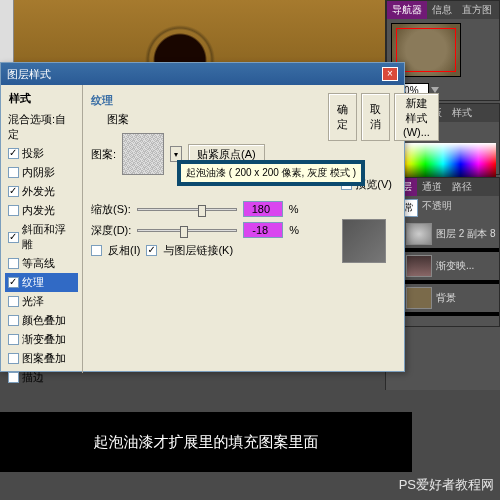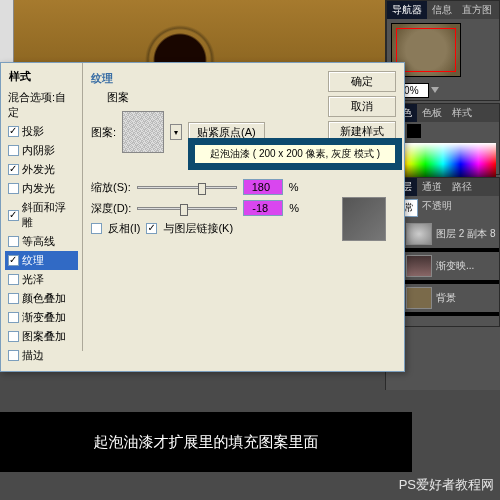--- a/index.html
+++ b/index.html
@@ -17,33 +17,33 @@
 .style-item{padding:2px 3px;display:flex;align-items:center;gap:3px;cursor:default}
 .style-item.sel{background:#316ac5;color:#fff}
 .chk{width:11px;height:11px;border:1px solid #7b9ebd;background:#fff;display:inline-block;position:relative}
 .chk.on::after{content:"✓";position:absolute;left:0;top:-2px;font-size:10px;color:#000}
 .main-panel{flex:1;padding:8px;position:relative}
 .section-title{color:#3a6ea5;font-weight:bold;margin-bottom:4px}
 .sub-title{margin:4px 0 6px 16px}
 .row{display:flex;align-items:center;gap:6px;margin:5px 0}
 .pattern-swatch{width:42px;height:42px;border:1px solid #888;background:repeating-conic-gradient(#bbb 0 15deg,#ddd 15deg 30deg);background-size:8px 8px}
 .btn{background:#ece9d8;border:1px solid #aca899;padding:2px 8px;box-shadow:1px 1px 0 #fff inset}
-.tooltip{position:absolute;left:105px;top:75px;background:#ffffe1;border:7px solid #0c4a6e;padding:2px 15px;font-size:10px;z-index:5}
+.tooltip{position:absolute;left:94px;top:75px;background:#ffffe1;border:4px solid #0c4a6e;padding:2px 5px;font-size:10px;z-index:5}
 .slider{width:100px;height:3px;background:#ddd;border:1px solid #888;position:relative;display:inline-block}
 .slider-thumb{position:absolute;top:-4px;width:8px;height:12px;background:#ece9d8;border:1px solid #666}
 .num-input{width:40px;border:1px solid #7b9ebd;padding:1px 8px;background:#d946ef}
-.right-btns{position:absolute;right:8px;top:8px;display:flex;flex-direction:column;gap:4px;width:68px}
+.right-btns{position:absolute;right:8px;top:8px;display:flex;flex-direction:row;gap:4px;width:68px}
 .right-btns .btn{text-align:center}
 .preview-chk{position:absolute;right:12px;top:92px;display:flex;align-items:center;gap:3px}
 .preview-sw{position:absolute;right:18px;bottom:110px;width:44px;height:44px;border:1px solid #888;background:linear-gradient(135deg,#555,#777)}
 .panels{position:absolute;right:0;top:0;width:115px;height:390px;background:#535353;border-left:1px solid #2a2a2a}
 .panel{background:#535353;border:1px solid #2a2a2a;margin-bottom:2px}
 .panel-tabs{display:flex;background:#424242;height:18px}
 .tab{padding:2px 5px;color:#ccc;font-size:10px}
-.tab.act{background:#0f172a;color:#fff}
+.tab.act{background:#701a75;color:#fff}
 .nav-img{width:70px;height:54px;margin:4px;background:radial-gradient(circle,#8a7a5a 20px,#6a5a3a 35px);border:1px solid #000;position:relative}
 .nav-img::after{content:"";position:absolute;inset:4px;border:1px solid #f00}
 .pct-row{display:flex;padding:2px 4px;gap:2px}
 .pct-in{width:38px;background:#fff;border:1px solid #000;font-size:10px;padding:1px}
 .tri{width:0;height:0;border-left:4px solid transparent;border-right:4px solid transparent;border-top:6px solid #aaa;margin-top:4px}
 .color-panel{height:72px}
 .spectrum{height:42px;margin:3px;background:linear-gradient(to right,red,yellow,lime,cyan,blue,magenta,red)}
 .spectrum::after{content:"";display:block;height:42px;background:linear-gradient(to bottom,rgba(255,255,255,1),transparent 50%,rgba(0,0,0,1))}
 .swatch-row{display:flex;gap:2px;padding:2px 4px}
 .sw{width:14px;height:14px;border:1px solid #000}
@@ -112,20 +112,24 @@
     </div>
     <div class="layer-row">
       <span class="eye">👁</span>
       <div class="layer-thumb"></div>
       <span class="layer-name">背景</span>
     </div>
   </div>
 </div>
 
 <div class="dialog">
+  <div class="dlg-title">
+    <span>图层样式</span>
+    <span class="dlg-close">×</span>
+  </div>
   <div class="dlg-body">
     <div class="style-list">
       <div class="style-hdr">样式</div>
       <div class="style-item">混合选项:自定</div>
       <div id="style-items">
           <div class="style-item">
             <span class="chk on"></span>
             <span>投影</span>
           </div>
           <div class="style-item">

